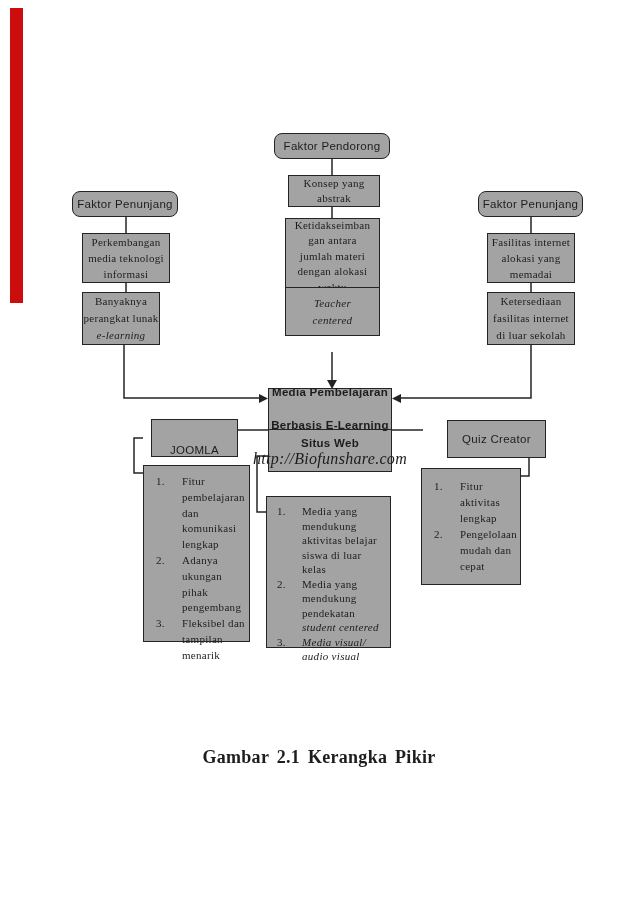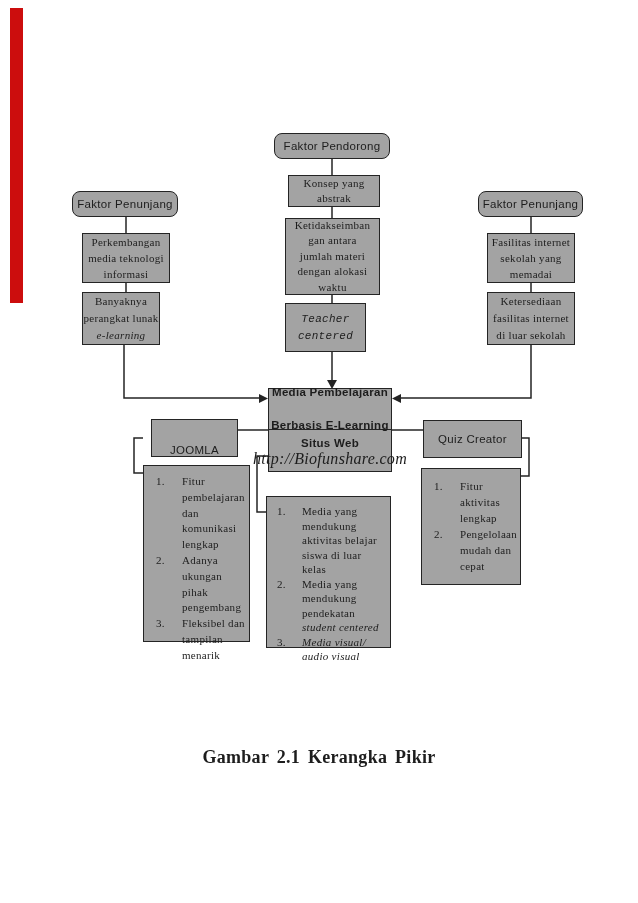--- a/index.html
+++ b/index.html
@@ -70,21 +70,21 @@
   </div>
 
   <div class="box serif lh15" style="left:285px;top:218px;width:95px;height:77px;">
     <span class="ln">Ketidakseimban</span>
     <span class="ln">gan antara</span>
     <span class="ln">jumlah materi</span>
     <span class="ln">dengan alokasi</span>
     <span class="ln">waktu</span>
   </div>
 
-  <div class="box serif it lh17" style="left:285px;top:303px;width:81px;height:49px;font-family:Liberation Mono, monospace;">
+  <div class="box serif it lh17" style="left:285px;top:287px;width:95px;height:49px;">
     <span class="ln">Teacher</span>
     <span class="ln">centered</span>
   </div>
 
   <div class="box" style="left:268px;top:388px;width:124px;height:84px;padding:0;">
     <div class="mediaTop sans b lh17" style="height:40px;">
       <span class="ln">Media Pembelajaran</span>
       <span class="ln">Berbasis E-Learning</span>
     </div>
     <div class="mediaBot">
@@ -127,31 +127,31 @@
       <span class="litext">Fleksibel dan tampilan menarik</span>
     </div>
   </div>
 
   <div class="box rounded sans" style="left:478px;top:191px;width:105px;height:26px;">
     <span class="ln">Faktor Penunjang</span>
   </div>
 
   <div class="box serif lh16" style="left:487px;top:233px;width:88px;height:50px;">
     <span class="ln">Fasilitas internet</span>
-    <span class="ln">sekolah yang</span>
+    <span class="ln">alokasi yang</span>
     <span class="ln">memadai</span>
   </div>
 
   <div class="box serif lh17" style="left:487px;top:292px;width:88px;height:53px;">
     <span class="ln">Ketersediaan</span>
     <span class="ln">fasilitas internet</span>
     <span class="ln">di luar sekolah</span>
   </div>
 
-  <div class="box sans" style="left:423px;top:420px;width:99px;height:38px;">
+  <div class="box sans" style="left:447px;top:420px;width:99px;height:38px;">
     <span class="ln">Quiz Creator</span>
   </div>
 
   <div class="box serif listbox" style="left:421px;top:468px;width:100px;height:117px;padding:9px 4px 0 12px;line-height:16px;">
     <div class="li">
       <span class="num" style="width:26px;">1.</span>
       <span class="litext">Fitur aktivitas lengkap</span>
     </div>
     <div class="li">
       <span class="num" style="width:26px;">2.</span>

